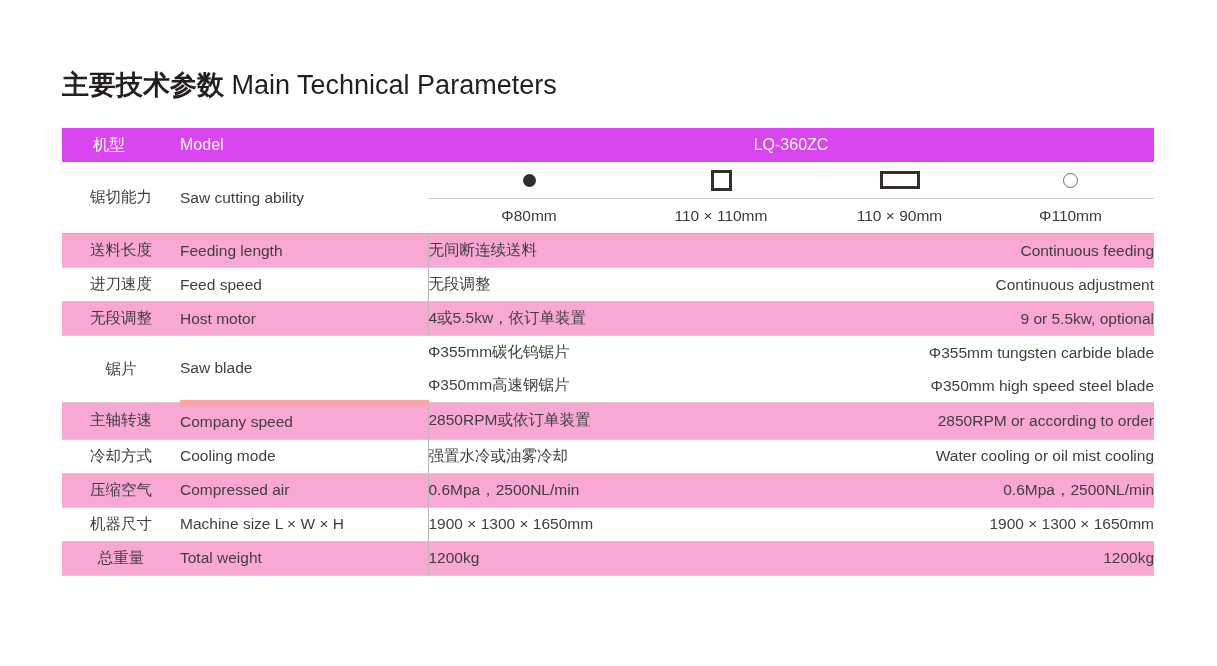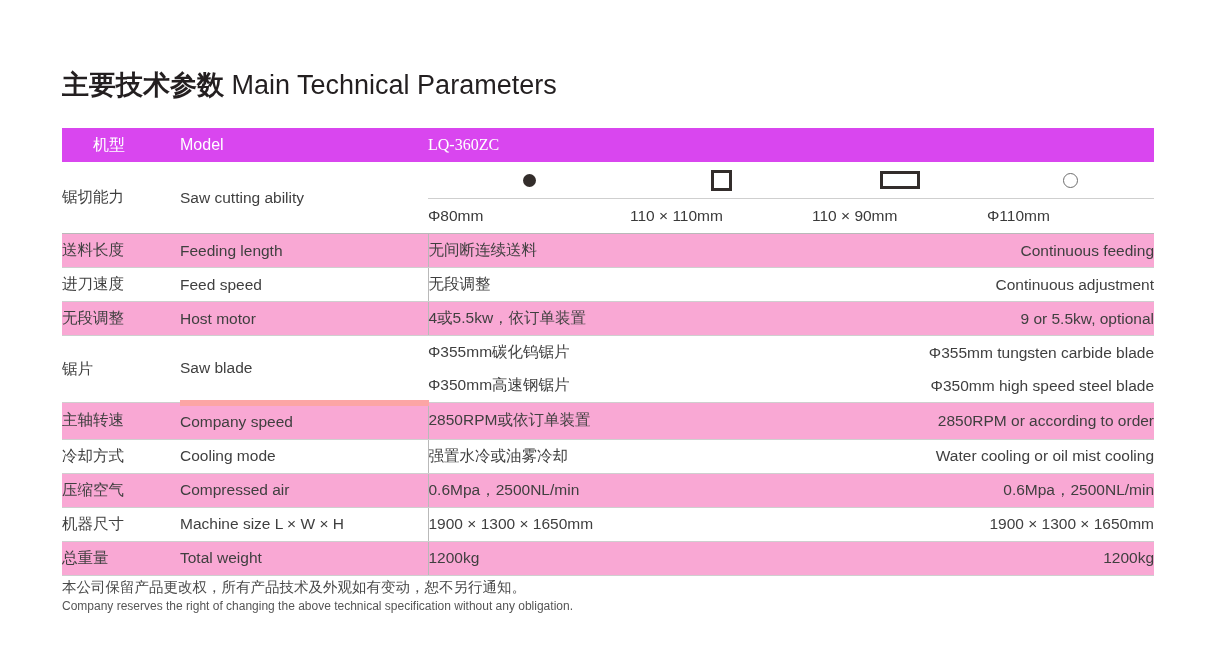--- a/index.html
+++ b/index.html
@@ -55,26 +55,26 @@
   
   .hdr td {
     background: #d946ef;
     color: #ffffff;
     height: 34px;
     font-size: 16px;
   }
   .hdr .h-cn { padding-left: 31px; }
   .hdr .h-en { padding-left: 0px; }
   .hdr .h-model {
-    font-family: Liberation Serif, serif;
+    text-align: center;
   }
 
   
   .lbl-cn {
-    text-align: left;
+    text-align: center;
     color: #3f3f3f;
     padding-right: 2px;
   }
   .lbl-en {
     text-align: left;
     color: #3f3f3f;
     padding-left: 8px;
   }
   .val-cn {
     text-align: left;
@@ -111,20 +111,21 @@
   .blade-label-cell {
     border-right: 1px solid #b9b9b9;
   }
 
   .shape-cell {
     text-align: center;
     border-right: 1px solid #b9b9b9;
   }
   .shape-cell.last { border-right: none; }
   .dim-cell {
+    text-align: center;
     border-right: 1px solid #b9b9b9;
   }
   .dim-cell.last { border-right: none; }
 
   .shape {
     display: inline-block;
     vertical-align: middle;
   }
   .shape-dot {
     width: 13px; height: 13px;
@@ -282,18 +283,14 @@
     <tr class="body-row row-alt rule-light">
       <td class="lbl-cn">总重量</td>
       <td class="lbl-en vline">Total weight</td>
       <td class="val-cn">1200kg</td>
       <td class="val-en" colspan="3">1200kg</td>
     </tr>
 
   </tbody>
     </table>
 
-  <div class="footer">
-    <div class="f-cn">本公司保留产品更改权，所有产品技术及外观如有变动，恕不另行通知。</div>
-    <div class="f-en">Company reserves the right of changing the above technical specification without any obligation.</div>
-  </div>
 
 </div>
 
 </body></html>

